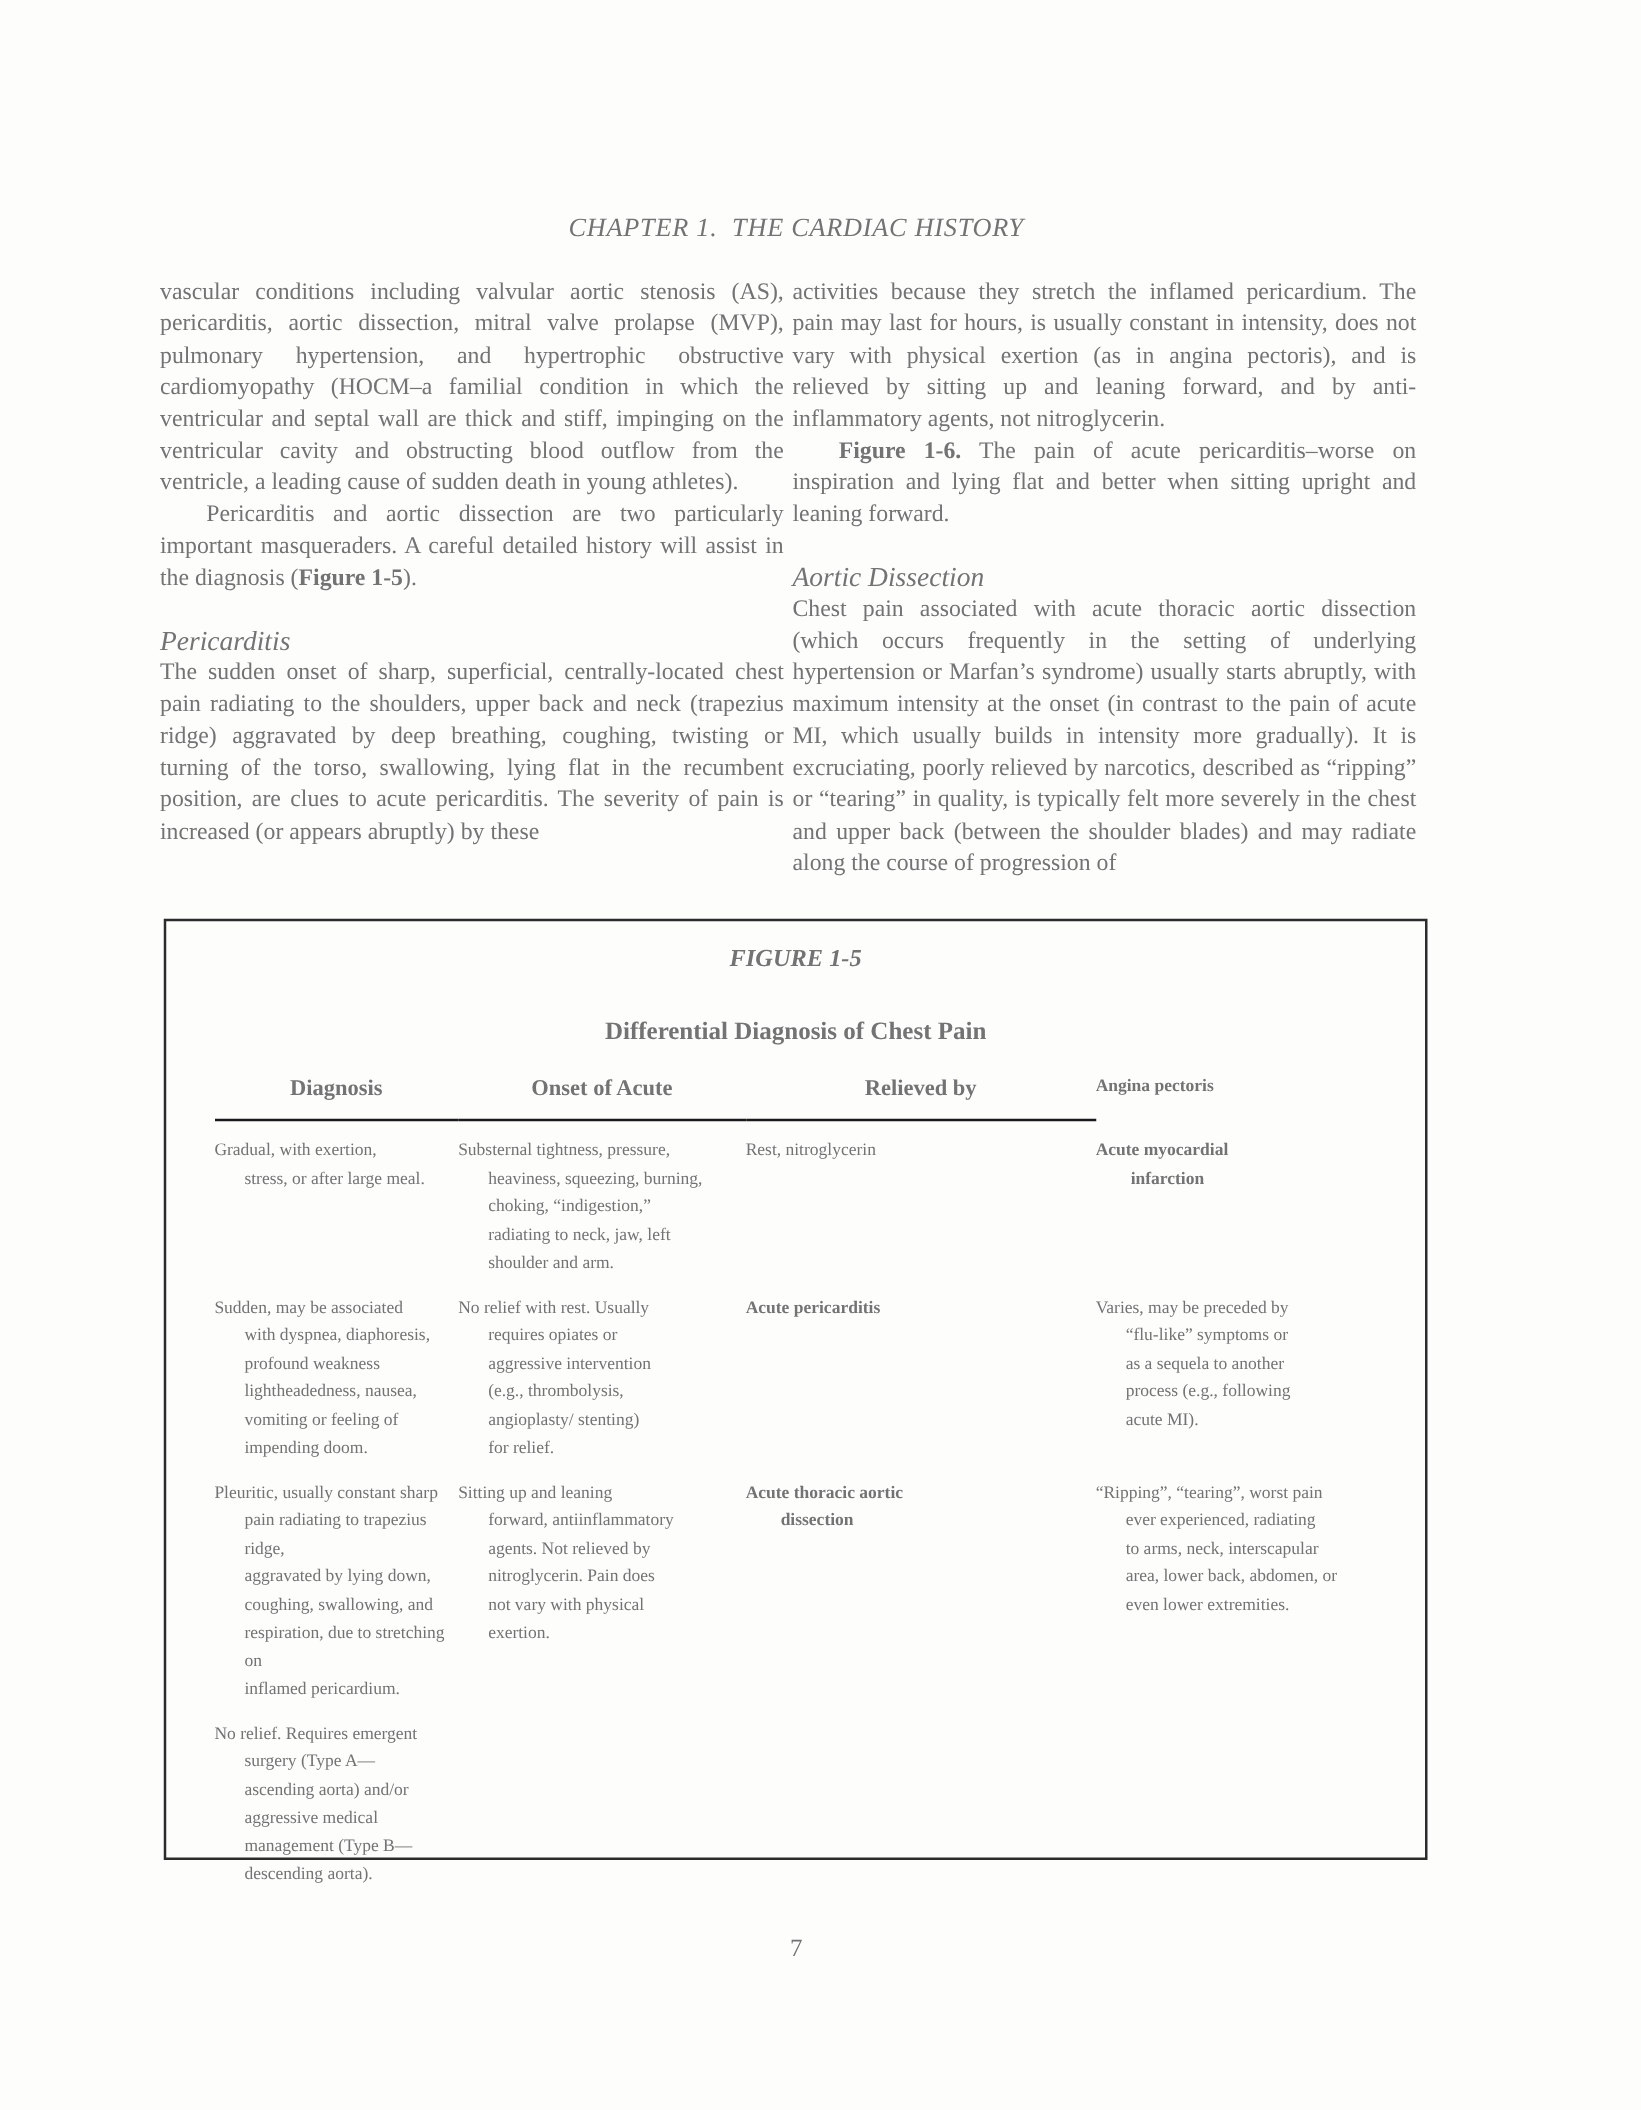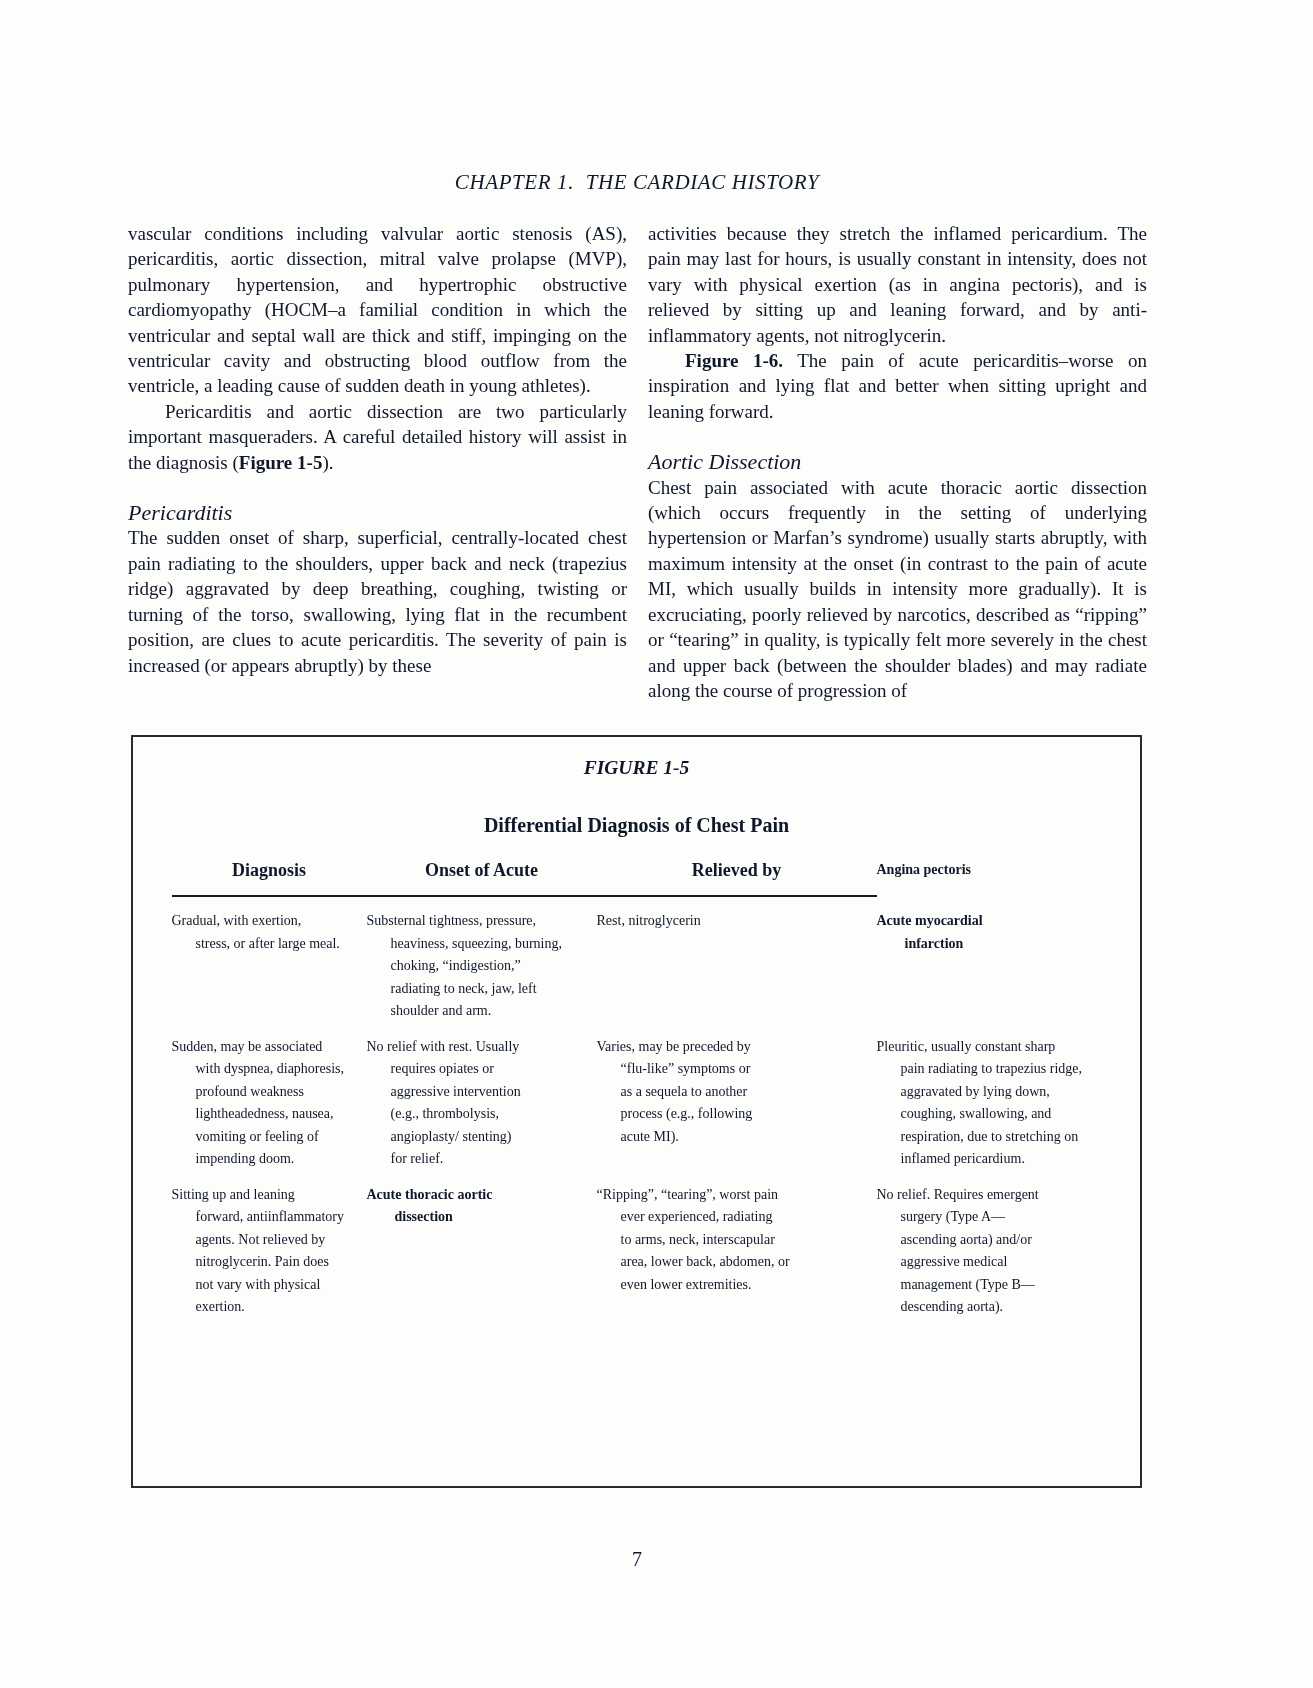--- a/index.html
+++ b/index.html
@@ -2,41 +2,41 @@
 <html><head>
 <meta charset="utf-8">
 <style>
   html, body { margin: 0; padding: 0; background: #e8e8e8; }
   .page {
     position: relative;
     width: 1313px;
     height: 1688px;
     background: #fdfdfc;
     font-family: "Liberation Serif", "DejaVu Serif", serif;
-    color: #0f172a;
+    color: #737373;
     overflow: hidden;
   }
   .running-head {
     position: absolute;
     top: 170px;
     left: 0;
     width: 1274px;
     text-align: center;
     font-style: italic;
     font-size: 21px;
     letter-spacing: 0.6px;
     white-space: pre;
   }
   .columns {
     position: absolute;
     left: 128px;
     top: 221px;
     width: 1019px;
     display: flex;
-    gap: 21px;
+    gap: 7px;
   }
   .col {
     width: 499px;
     font-size: 19px;
     line-height: 25.4px;
     text-align: justify;
   }
   .col p { margin: 0; }
   .col p.indent { text-indent: 37px; }
   .figref { font-weight: bold; }
@@ -157,20 +157,21 @@
 lightheadedness, nausea,
 vomiting or feeling of
 impending doom.</div>
       <div class="td">No relief with rest. Usually
 requires opiates or
 aggressive intervention
 (e.g., thrombolysis,
 angioplasty/ stenting)
 for relief.</div>
 
+      <div class="td diag">Acute pericarditis</div>
       <div class="td">Varies, may be preceded by
 “flu-like” symptoms or
 as a sequela to another
 process (e.g., following
 acute MI).</div>
       <div class="td">Pleuritic, usually constant sharp
 pain radiating to trapezius ridge,
 aggravated by lying down,
 coughing, swallowing, and
 respiration, due to stretching on

